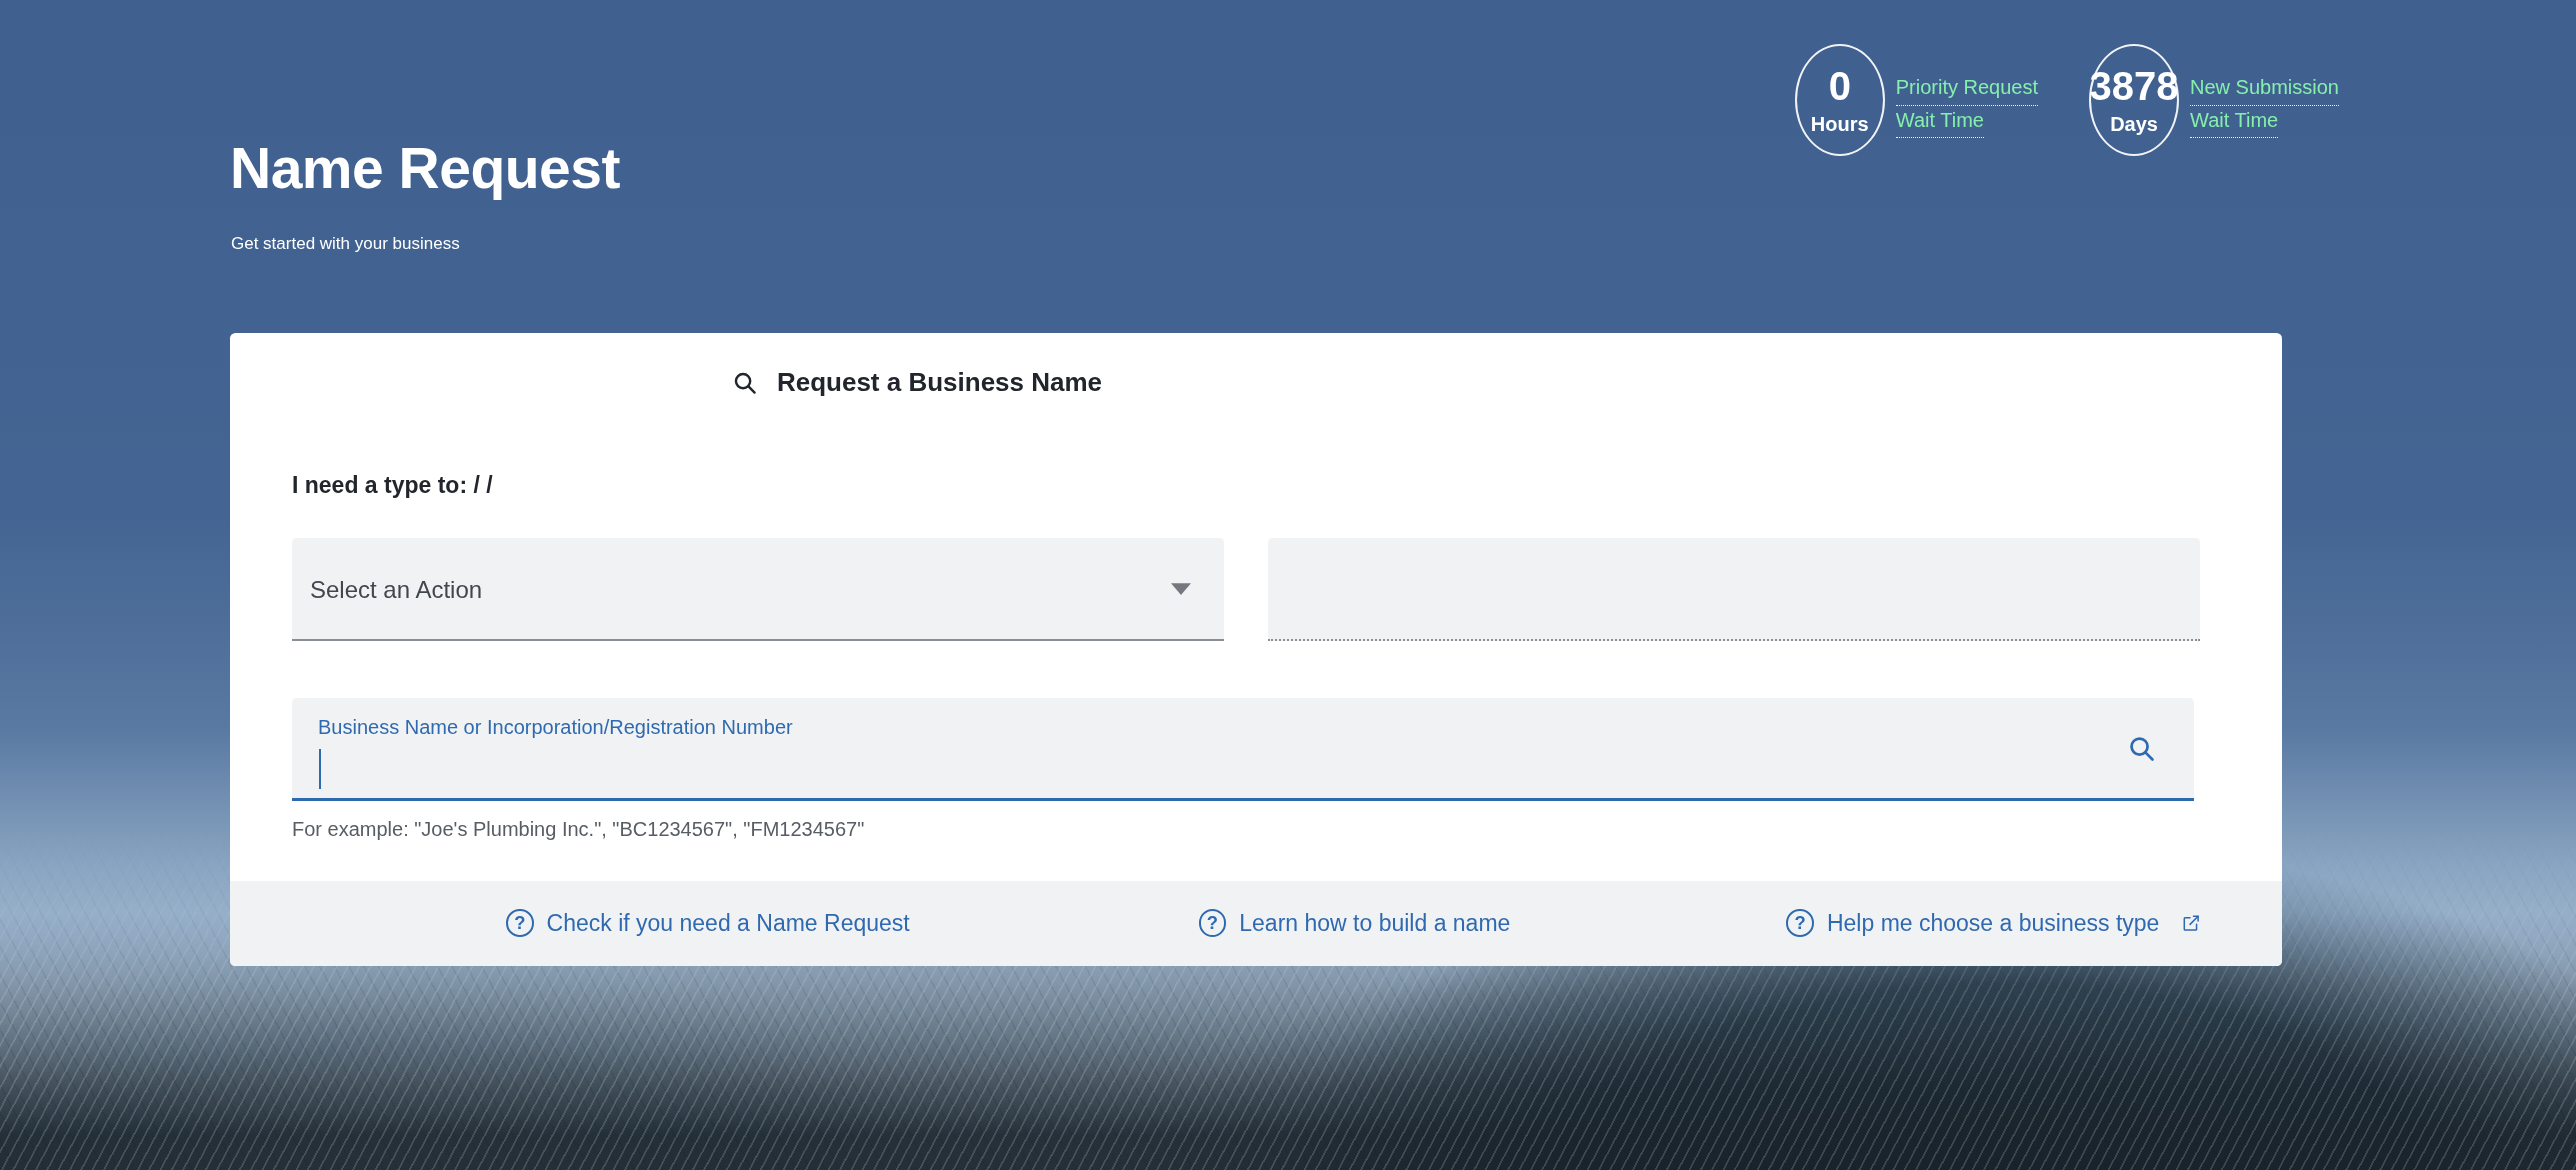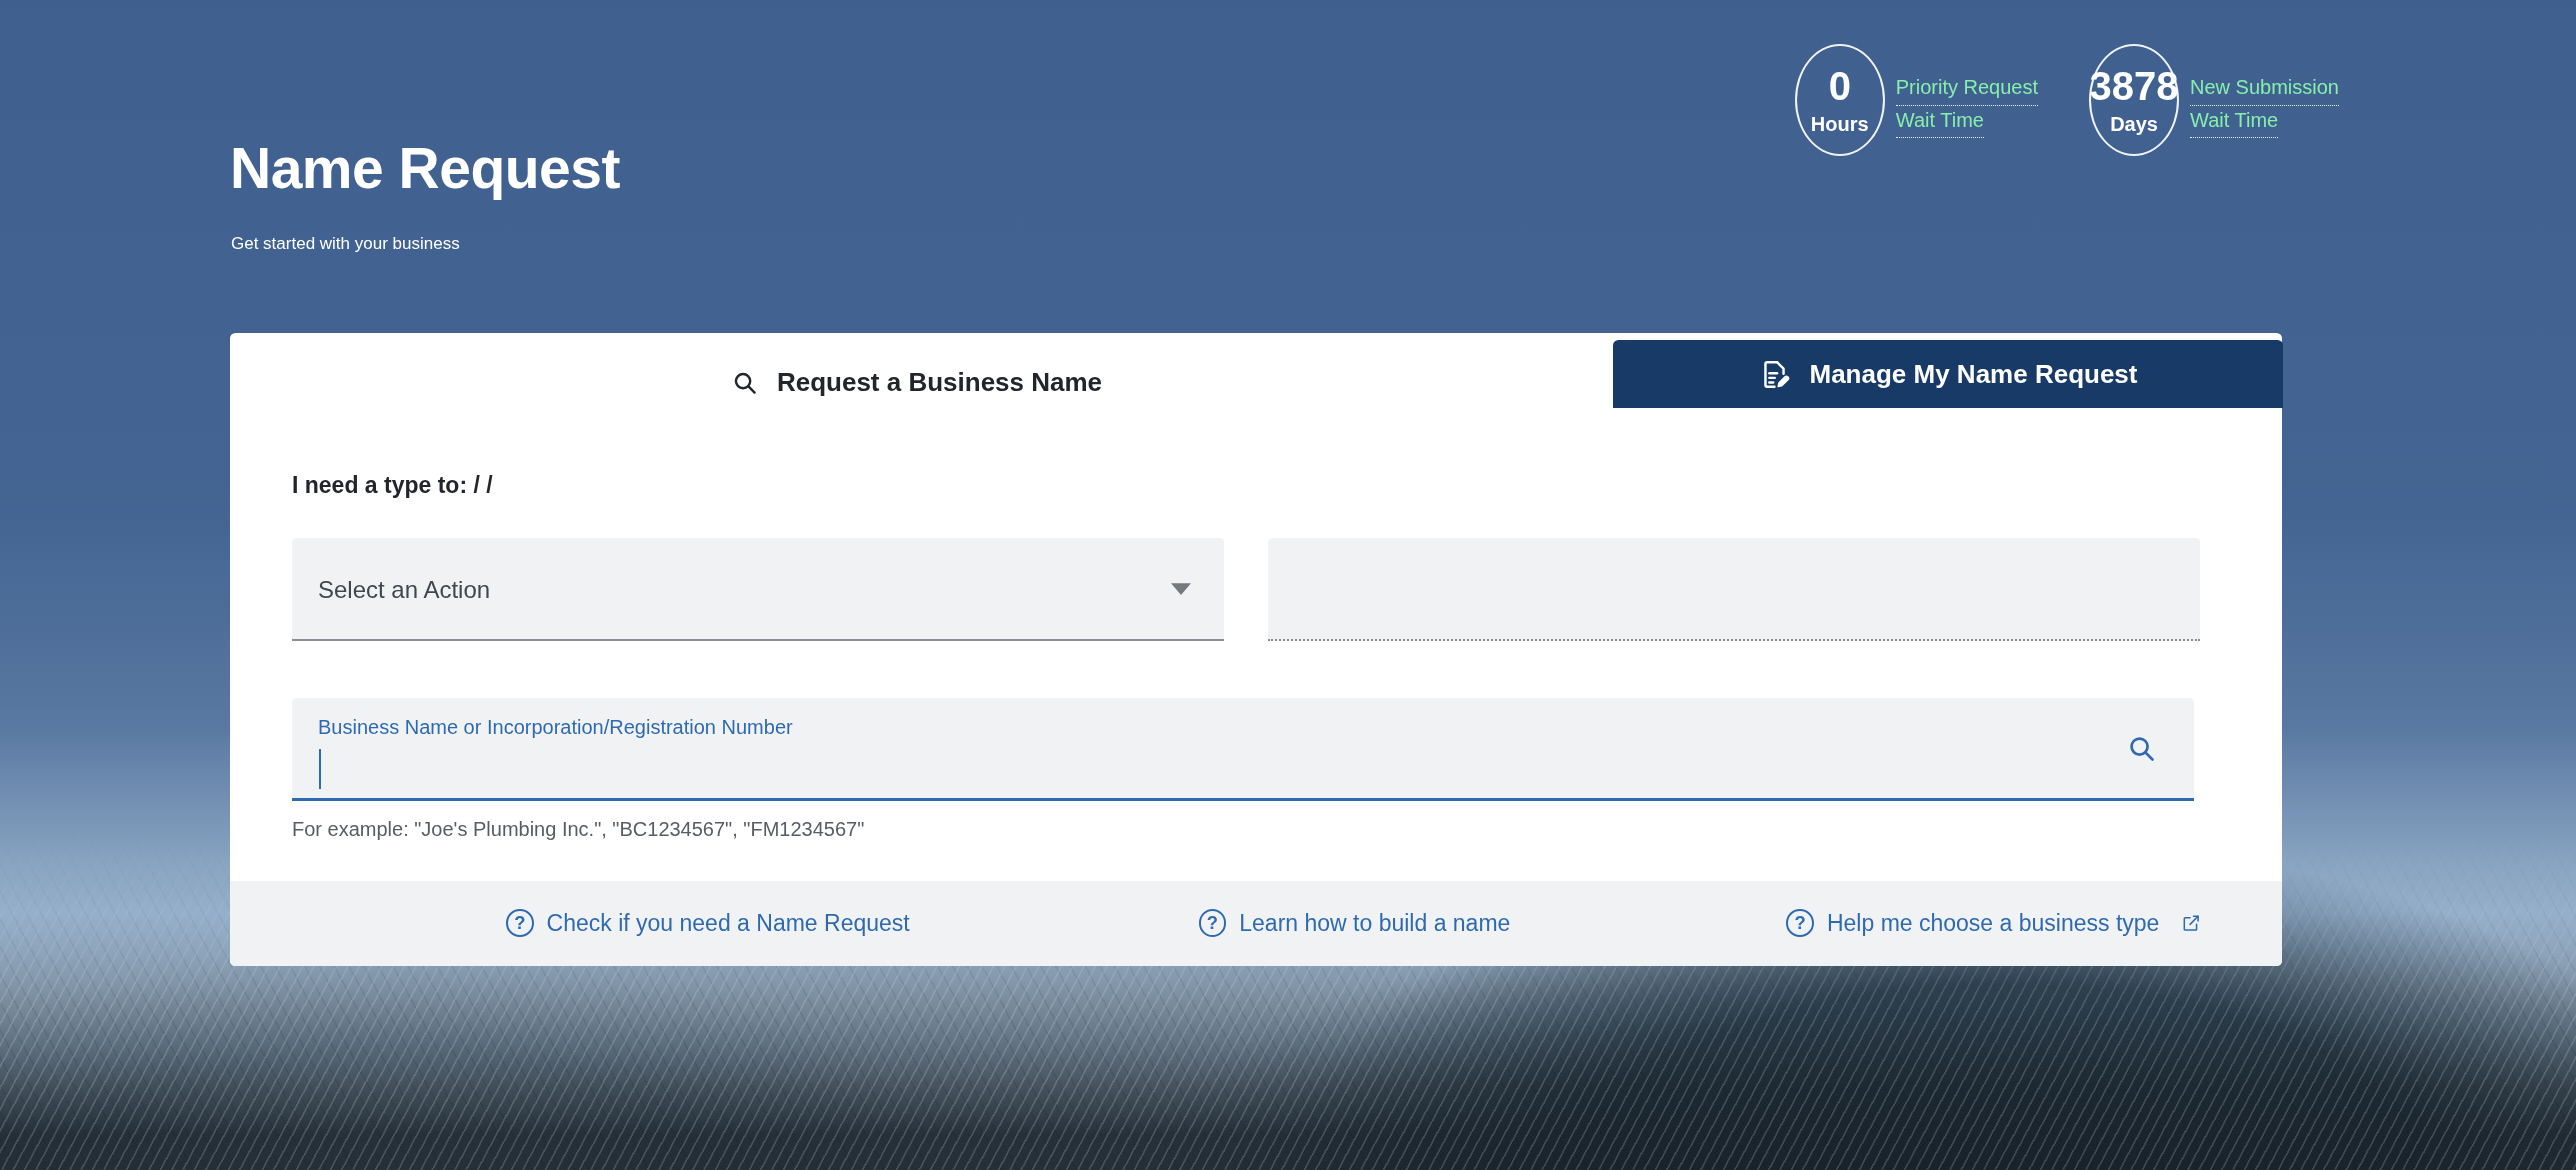--- a/index.html
+++ b/index.html
@@ -229,21 +229,21 @@
     cursor: pointer;
   }
 
   .field.blank-field {
     width: 932px;
     border-bottom: 2.8px dotted #8a8f96;
   }
 
   .select-value {
     position: absolute;
-    left: 26px;
+    left: 18px;
     top: 0;
     height: 103px;
     display: flex;
     align-items: center;
     font-size: 24px;
     color: #42474e;
   }
 
   .select-caret {
     position: absolute;
@@ -406,33 +406,20 @@
       <div class="tab-active">
         <span class="tab-icon">
           <svg width="27.6" height="27.6" viewBox="0 0 24 24" fill="none" stroke="#22262c" stroke-width="2.1" stroke-linecap="round">
               <circle cx="10.5" cy="10.5" r="6.2"></circle>
               <line x1="15.2" y1="15.2" x2="20.5" y2="20.5"></line>
             </svg>
         </span>
         <span>Request a Business Name</span>
       </div>
 
-      <div class="tab-inactive">
-        <span class="tab-icon">
-          <svg width="31" height="31" viewBox="0 0 24 24" fill="none" stroke="#ffffff" stroke-width="1.9" stroke-linecap="round" stroke-linejoin="round">
-            <path d="M14 2.5H6.3A1.3 1.3 0 0 0 5 3.8v16.4a1.3 1.3 0 0 0 1.3 1.3H12"></path>
-            <path d="M14 2.5 19 7.5v4"></path>
-            <line x1="8" y1="11" x2="14" y2="11"></line>
-            <line x1="8" y1="14.6" x2="12.2" y2="14.6"></line>
-            <line x1="8" y1="18.2" x2="11" y2="18.2"></line>
-            <path d="M20.3 13.6 15.4 18.5l-.6 2.9 2.9-.6 4.9-4.9a1.25 1.25 0 0 0 0-1.77l-.53-.53a1.25 1.25 0 0 0-1.77 0Z" fill="#ffffff" stroke="#ffffff" stroke-width="1.1"></path>
-          </svg>
-        </span>
-        <span>Manage My Name Request</span>
-      </div>
 
     </div>
 
     <div class="body">
 
       <div class="need-label">I need a type to: / /</div>
 
       <div class="row">
 
         <div class="field select-field">

